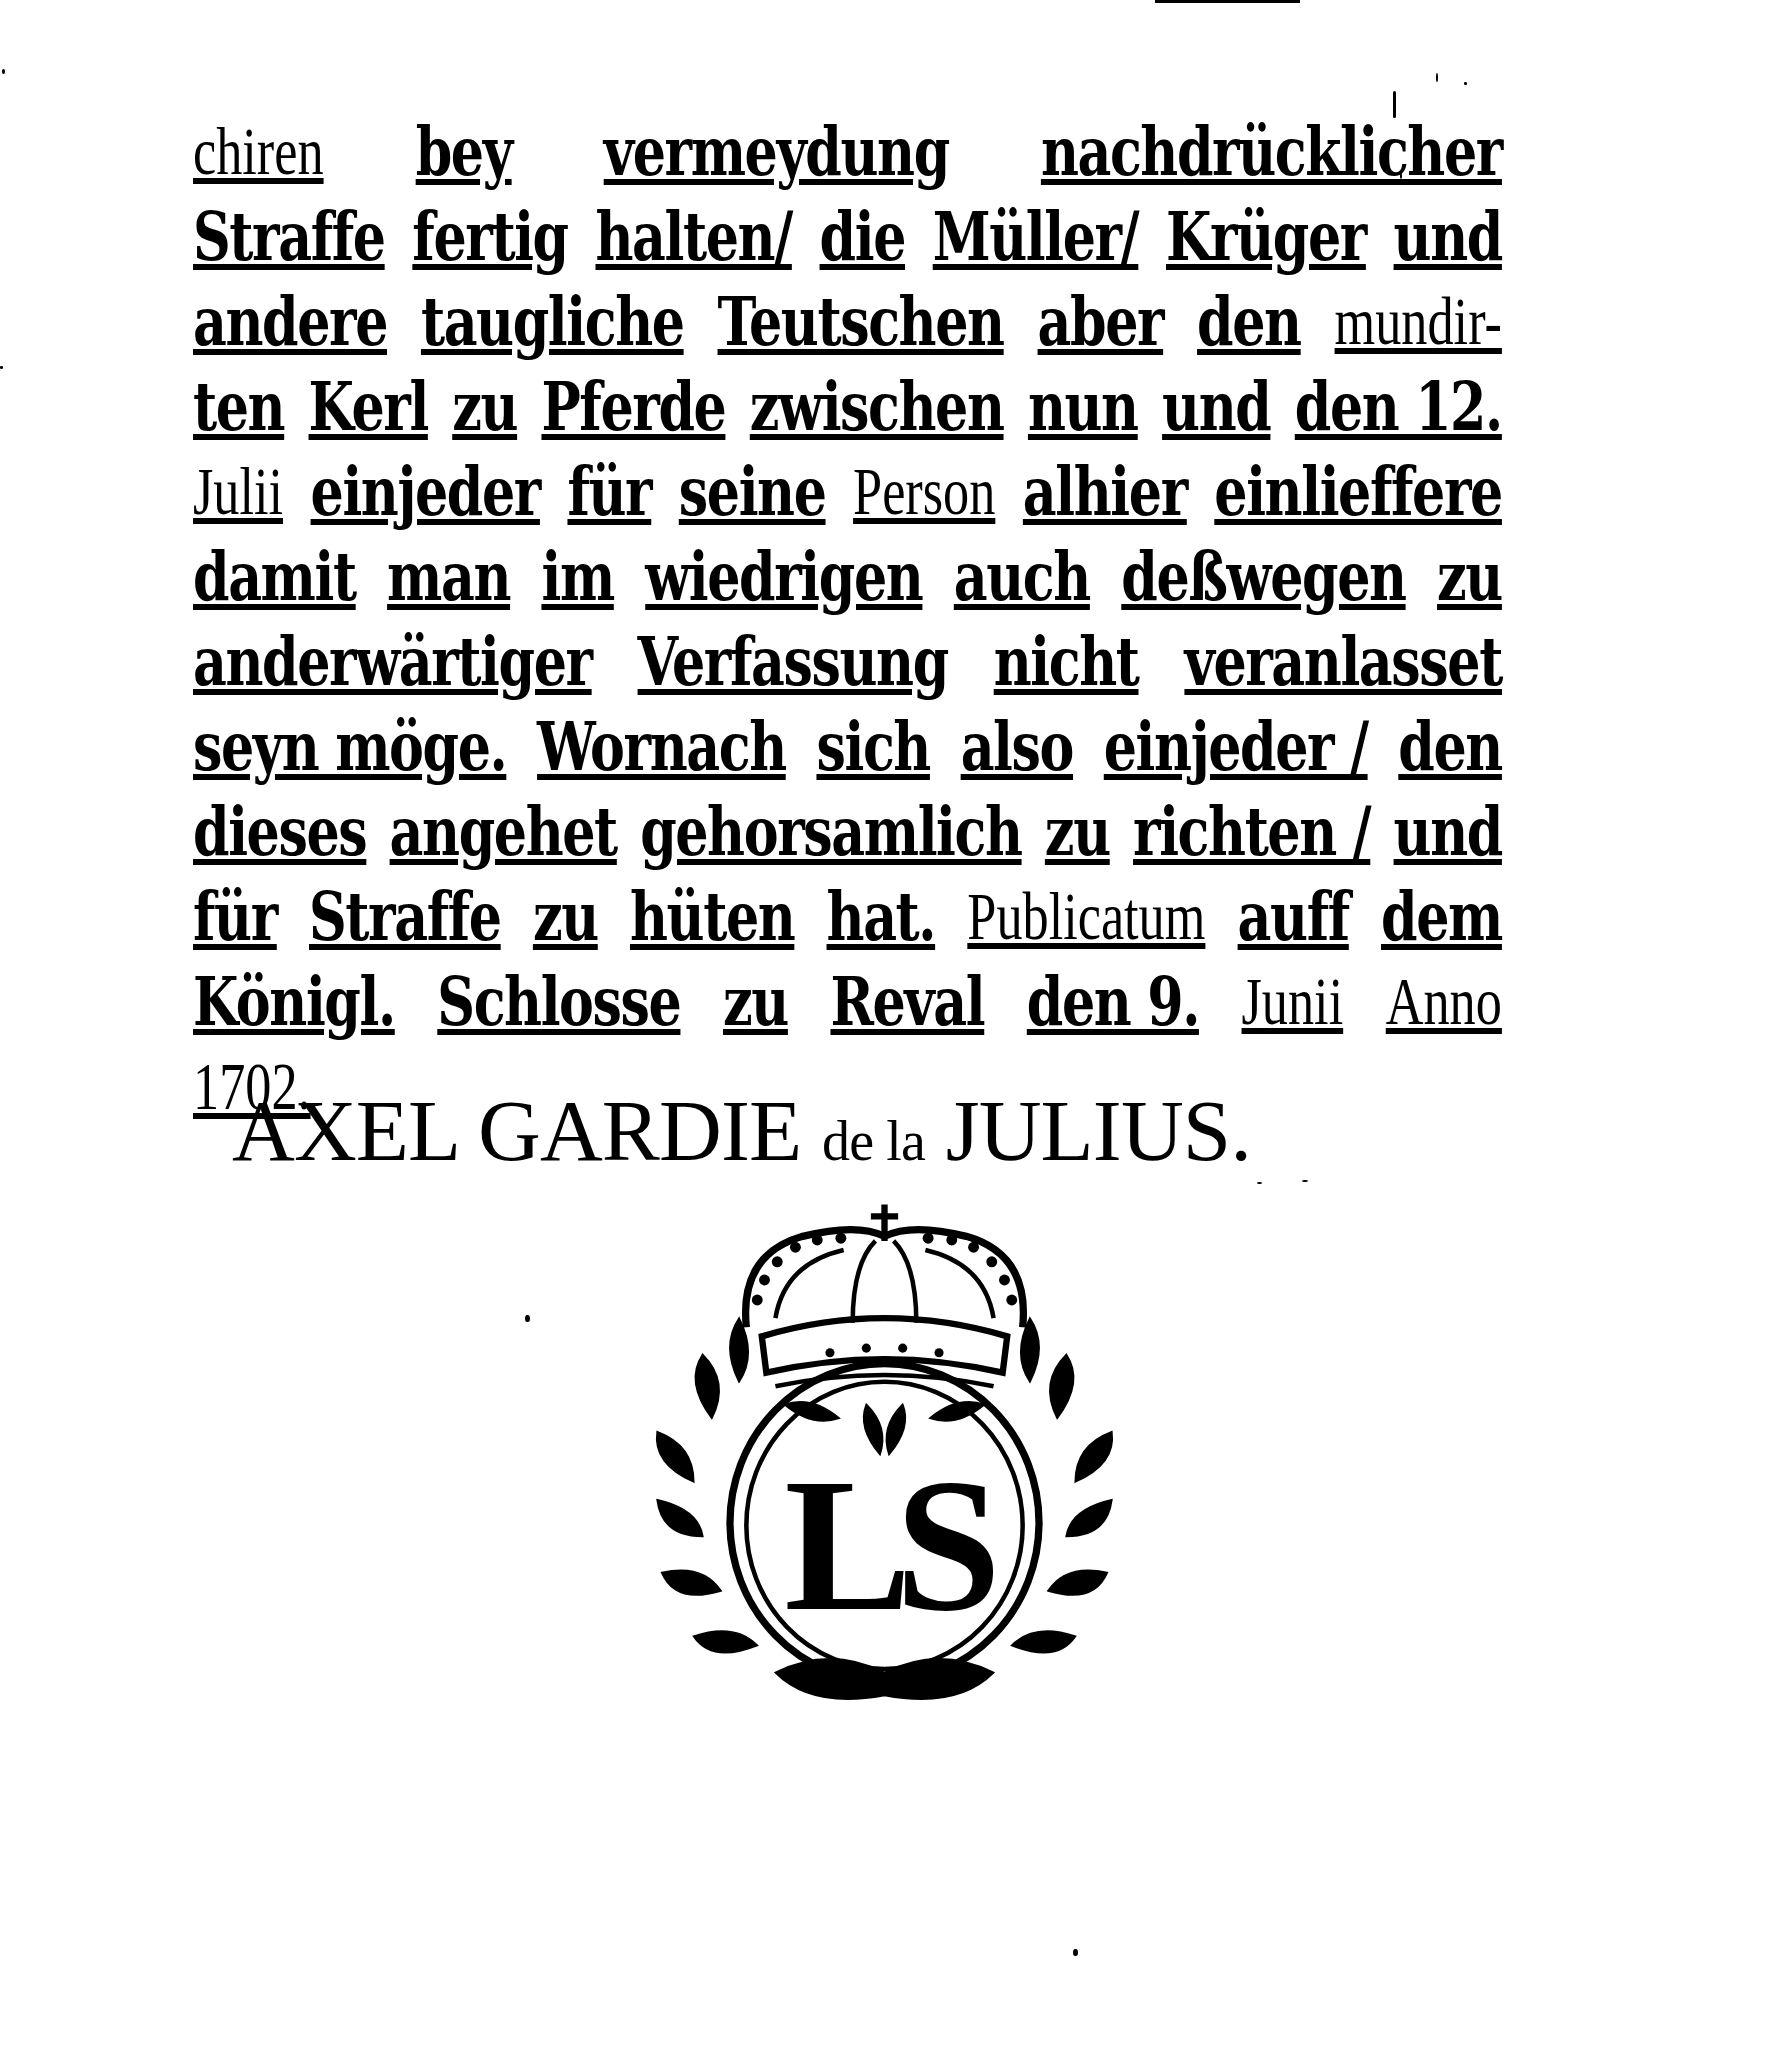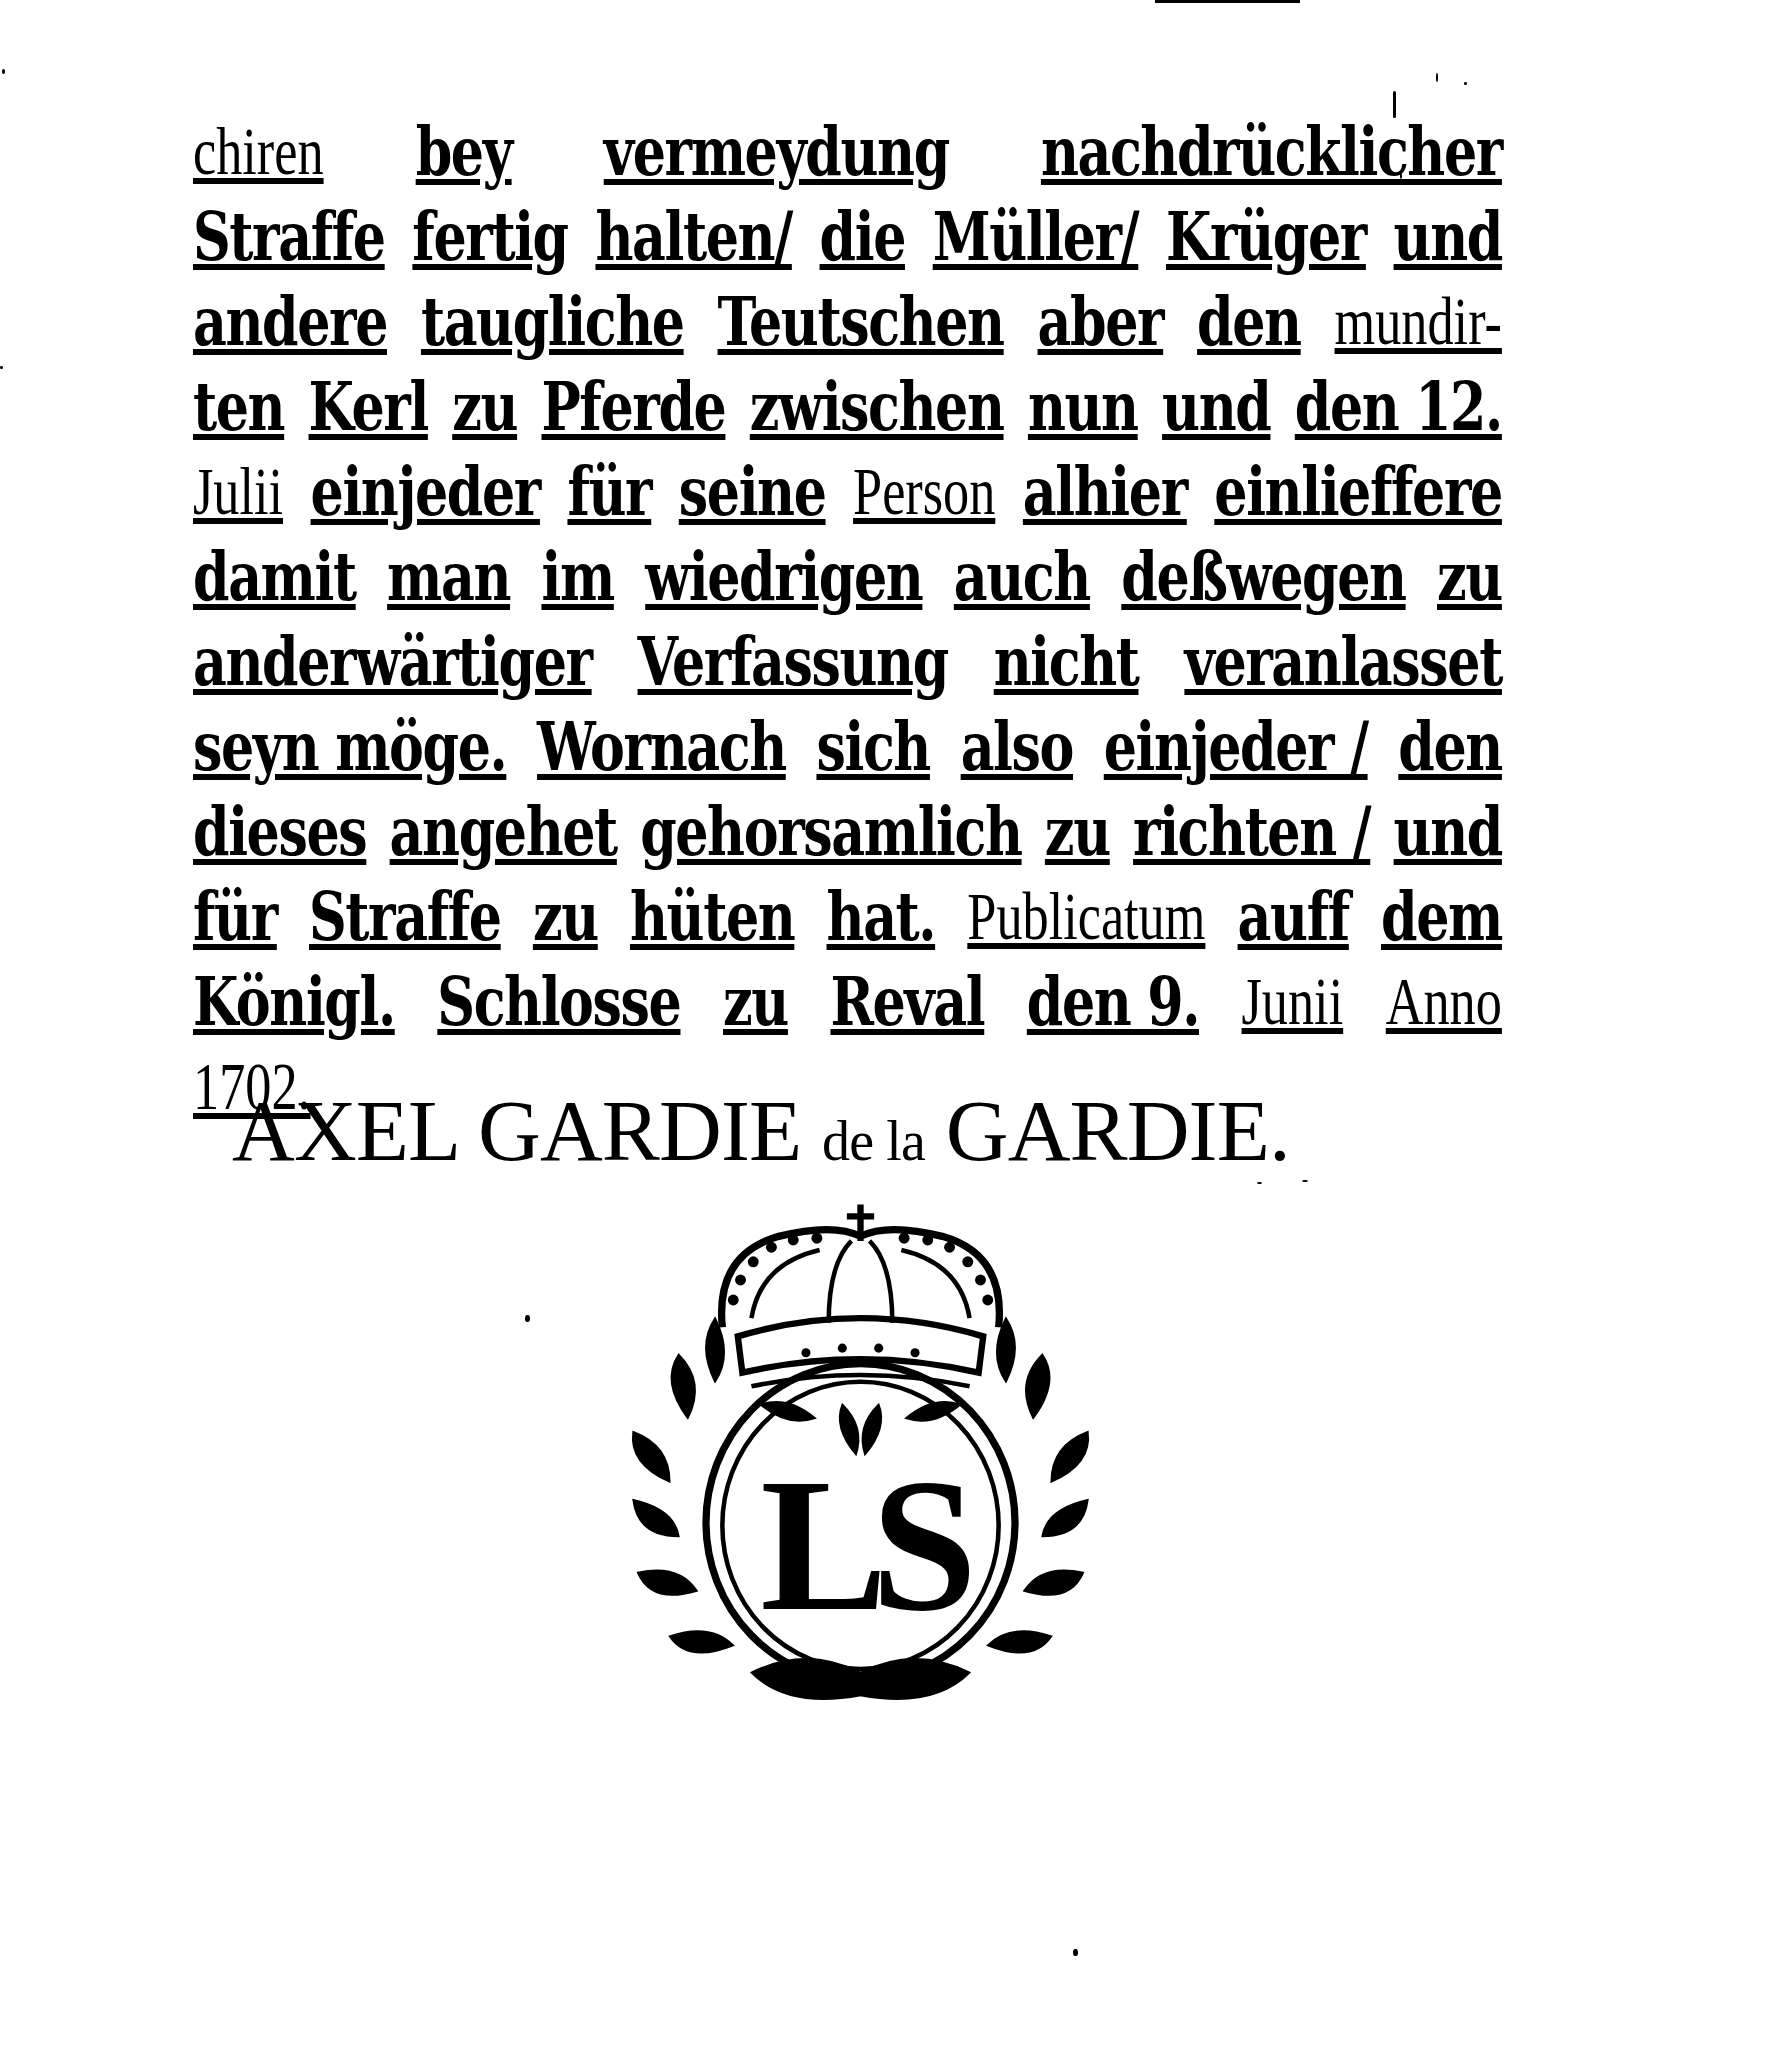--- a/index.html
+++ b/index.html
@@ -63,21 +63,21 @@
       width: 1209px;
       font-family: "Liberation Serif", serif;
       font-size: 87px;
       line-height: 1;
       white-space: nowrap;
       letter-spacing: -0.9px;
     }
     .signature .small { font-size: 56px; }
     .seal {
       position: absolute;
-      left: 624px;
+      left: 648px;
       top: 1200px;
       width: 473px;
       height: 509px;
     }
   </style>
 </head>
 <body>
 
 <div class="top-rule"></div>
 
@@ -187,21 +187,21 @@
       <span class="w roman">Anno</span>
     </div>
     <div class="line last">
       <span class="w roman">1702.</span>
     </div>
   </div>
 
 <div class="signature">
   <span>AXEL GARDIE</span>
   <span class="small">de la</span>
-  <span>GARDIE.</span>
+  <span>JULIUS.</span>
 </div>
 
 <div class="seal">
   <svg viewBox="0 0 520 560" width="473" height="509">
     <g fill="none" stroke="#000" stroke-width="5">
 
       <path d="M108 140 Q100 60 170 40 Q230 25 260 40 Q290 25 350 40 Q420 60 412 140" stroke-width="8"></path>
       <path d="M140 130 Q150 70 215 55"></path>
       <path d="M380 130 Q370 70 305 55"></path>
       <path d="M225 135 Q225 70 250 45"></path>

